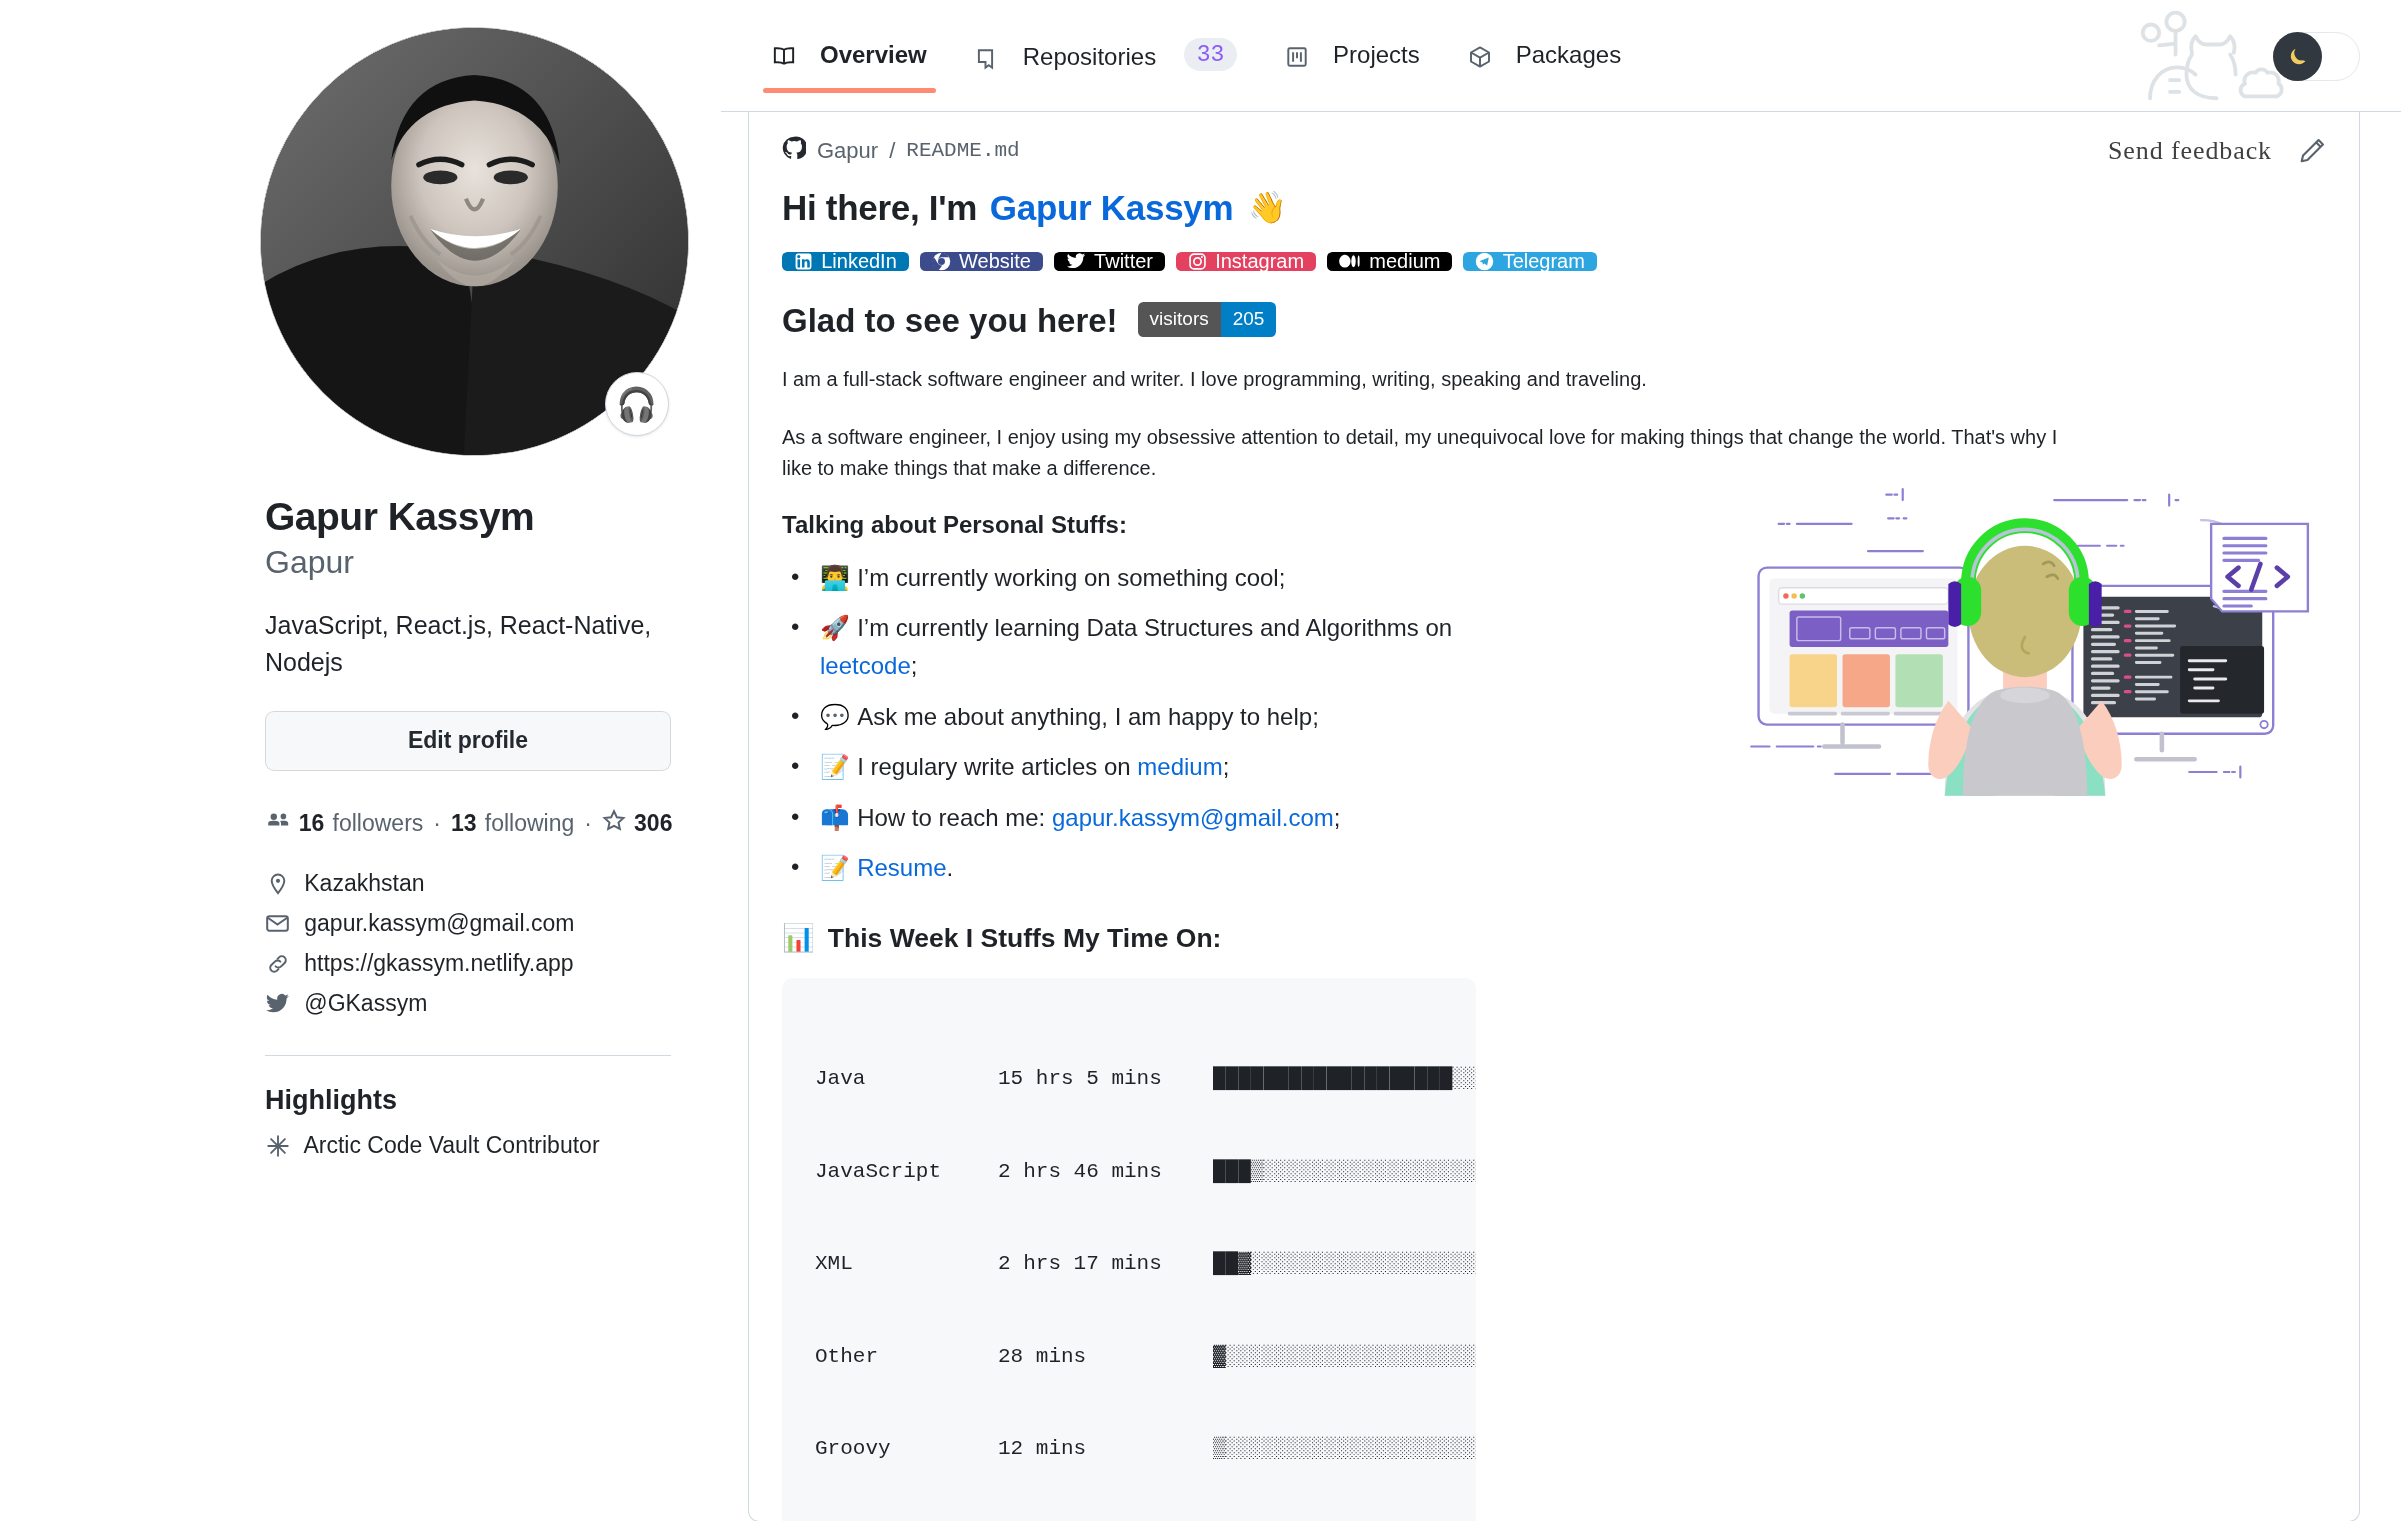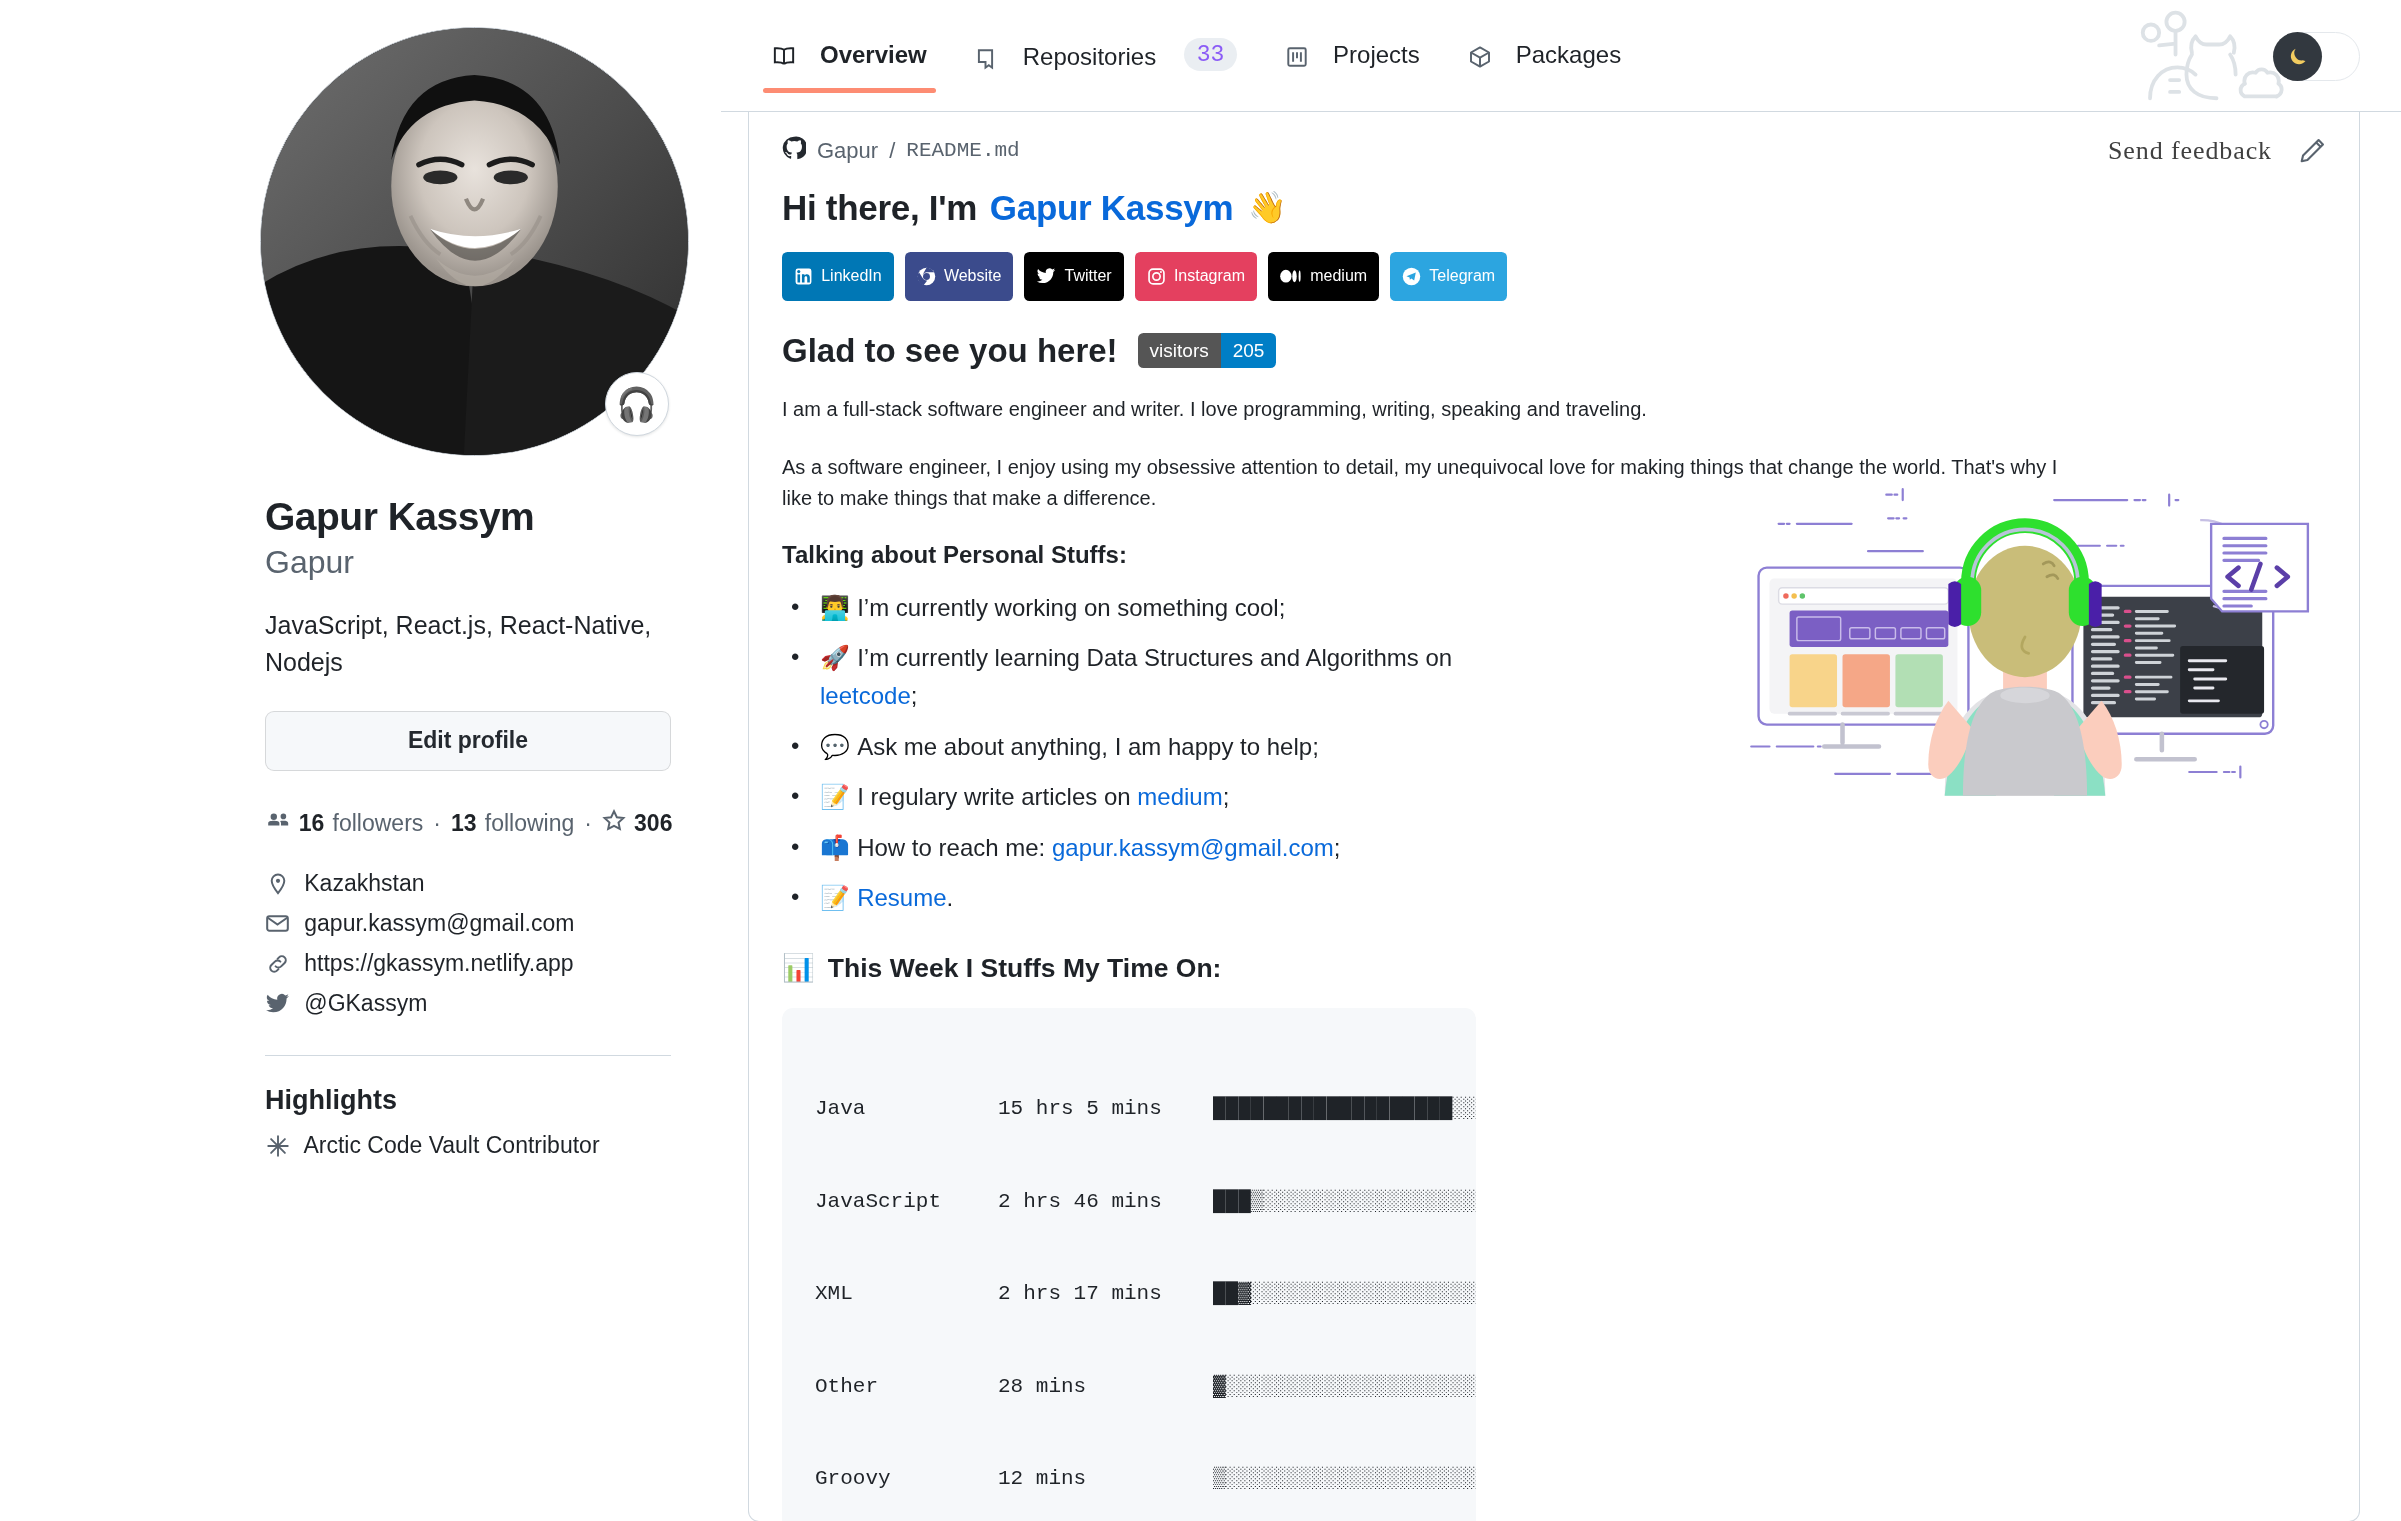--- a/index.html
+++ b/index.html
@@ -116,27 +116,27 @@
   h1.rm-h1 {
     font-size: 35px; font-weight: bold; letter-spacing: -0.3px;
     display: flex; align-items: center; gap: 0; margin-bottom: 24px;
   }
   h1.rm-h1 .blue { color: #0969da; margin-left: 12.8px; }
   h1.rm-h1 .wave { margin-left: 14.6px; font-size: 31px; }
 
   .badges { display: flex; gap: 11px; align-items: center; margin-bottom: 31px; flex-wrap: wrap; }
   .badge {
     display: inline-flex; align-items: center; gap: 8.2px;
-    height: 49px; padding: 0 12px; border-radius: 5.5px;
-    color: #fff; font-size: 16px; font-weight: 500; cursor: pointer;
+    height: 19px; padding: 0 12px; border-radius: 5.5px;
+    color: #fff; font-size: 20px; font-weight: 500; cursor: pointer;
     white-space: nowrap;
   }
   .badge .bic { display: flex; align-items: center; font-size: 18px; }
 
-  .rm-h2 { font-size: 33px; font-weight: bold; display: flex; align-items: center; gap: 20px; margin-bottom: 24px; }
+  .rm-h2 { font-size: 33px; font-weight: bold; display: flex; align-items: flex-start; gap: 20px; margin-bottom: 24px; }
   .visitors-badge { display: inline-flex; height: 35px; border-radius: 5.5px; overflow: hidden; font-size: 19px; font-weight: normal; }
   .visitors-badge .vl { background: #555555; color: #fff; padding: 0 12px; display: flex; align-items: center; }
   .visitors-badge .vr { background: #007ec6; color: #fff; padding: 0 12px; display: flex; align-items: center; }
 
   .rm-p { font-size: 20px; line-height: 1.55; margin-bottom: 27px; max-width: 1297px; }
   .rm-strong { font-size: 24px; font-weight: bold; margin-bottom: 20px; }
 
   .rm-list { list-style: none; margin: 0 0 35px 0; padding: 0; max-width: 721px; }
   .rm-list li {
     position: relative; padding-left: 38px; font-size: 24px;

